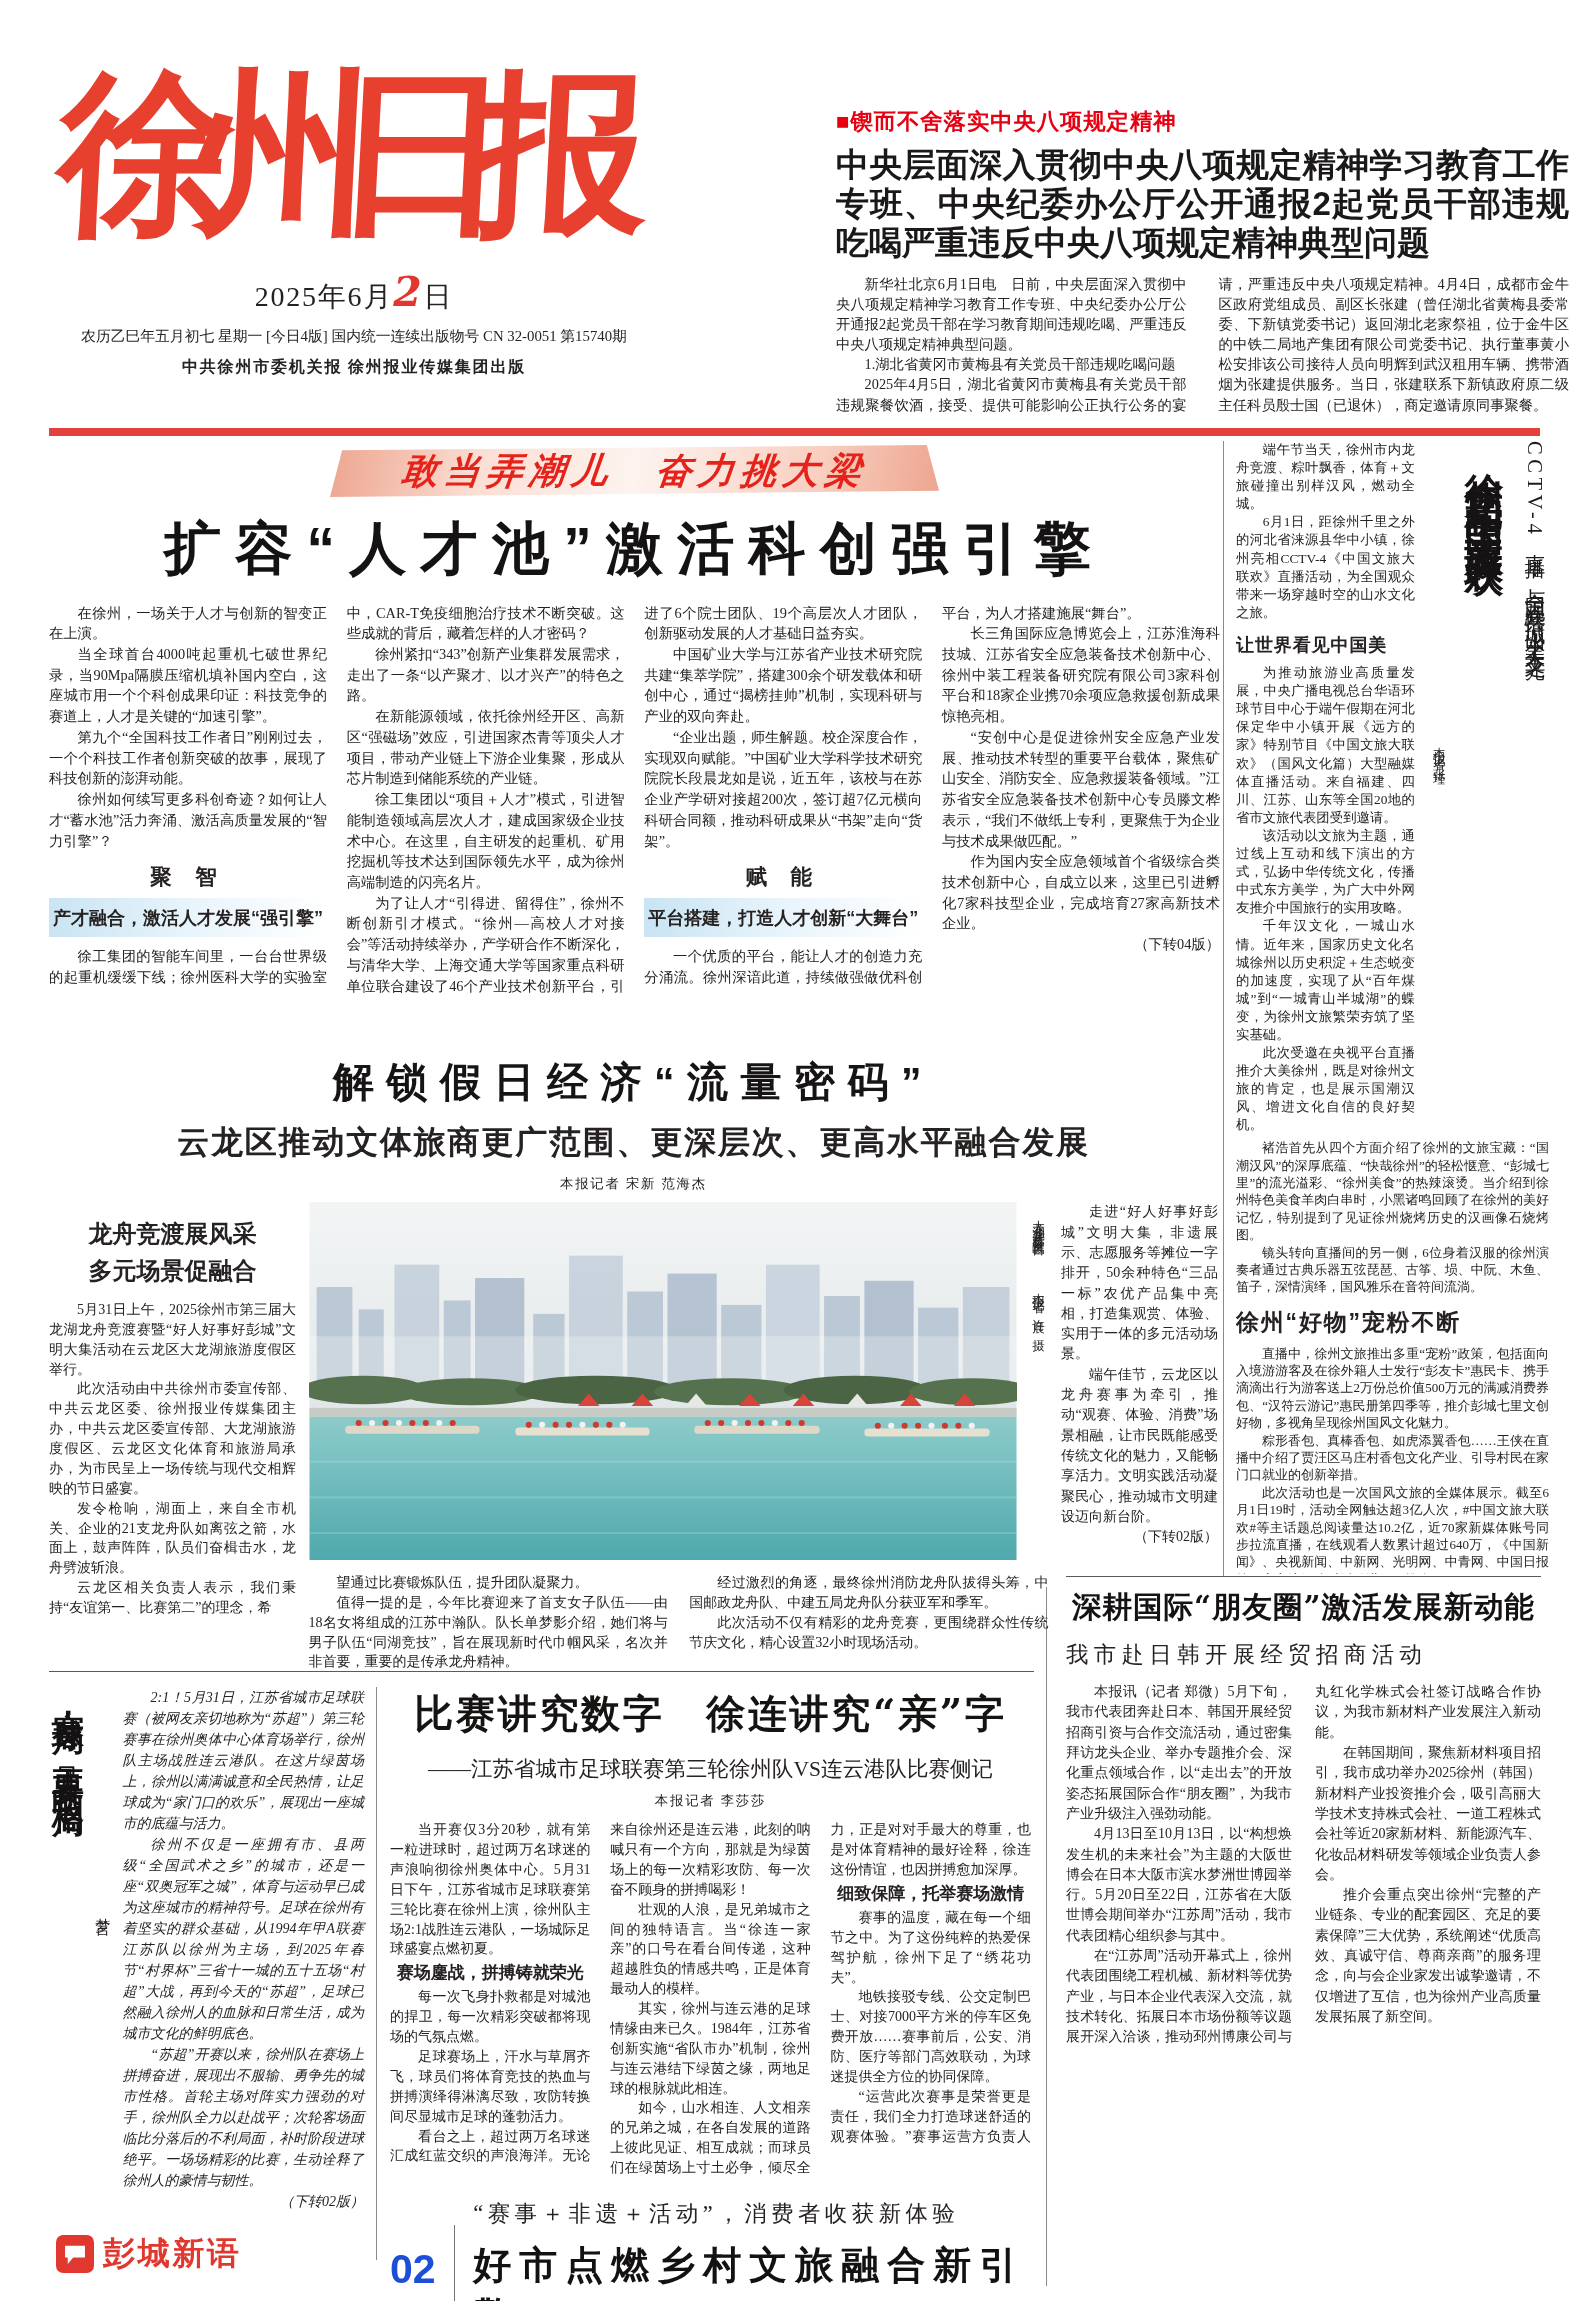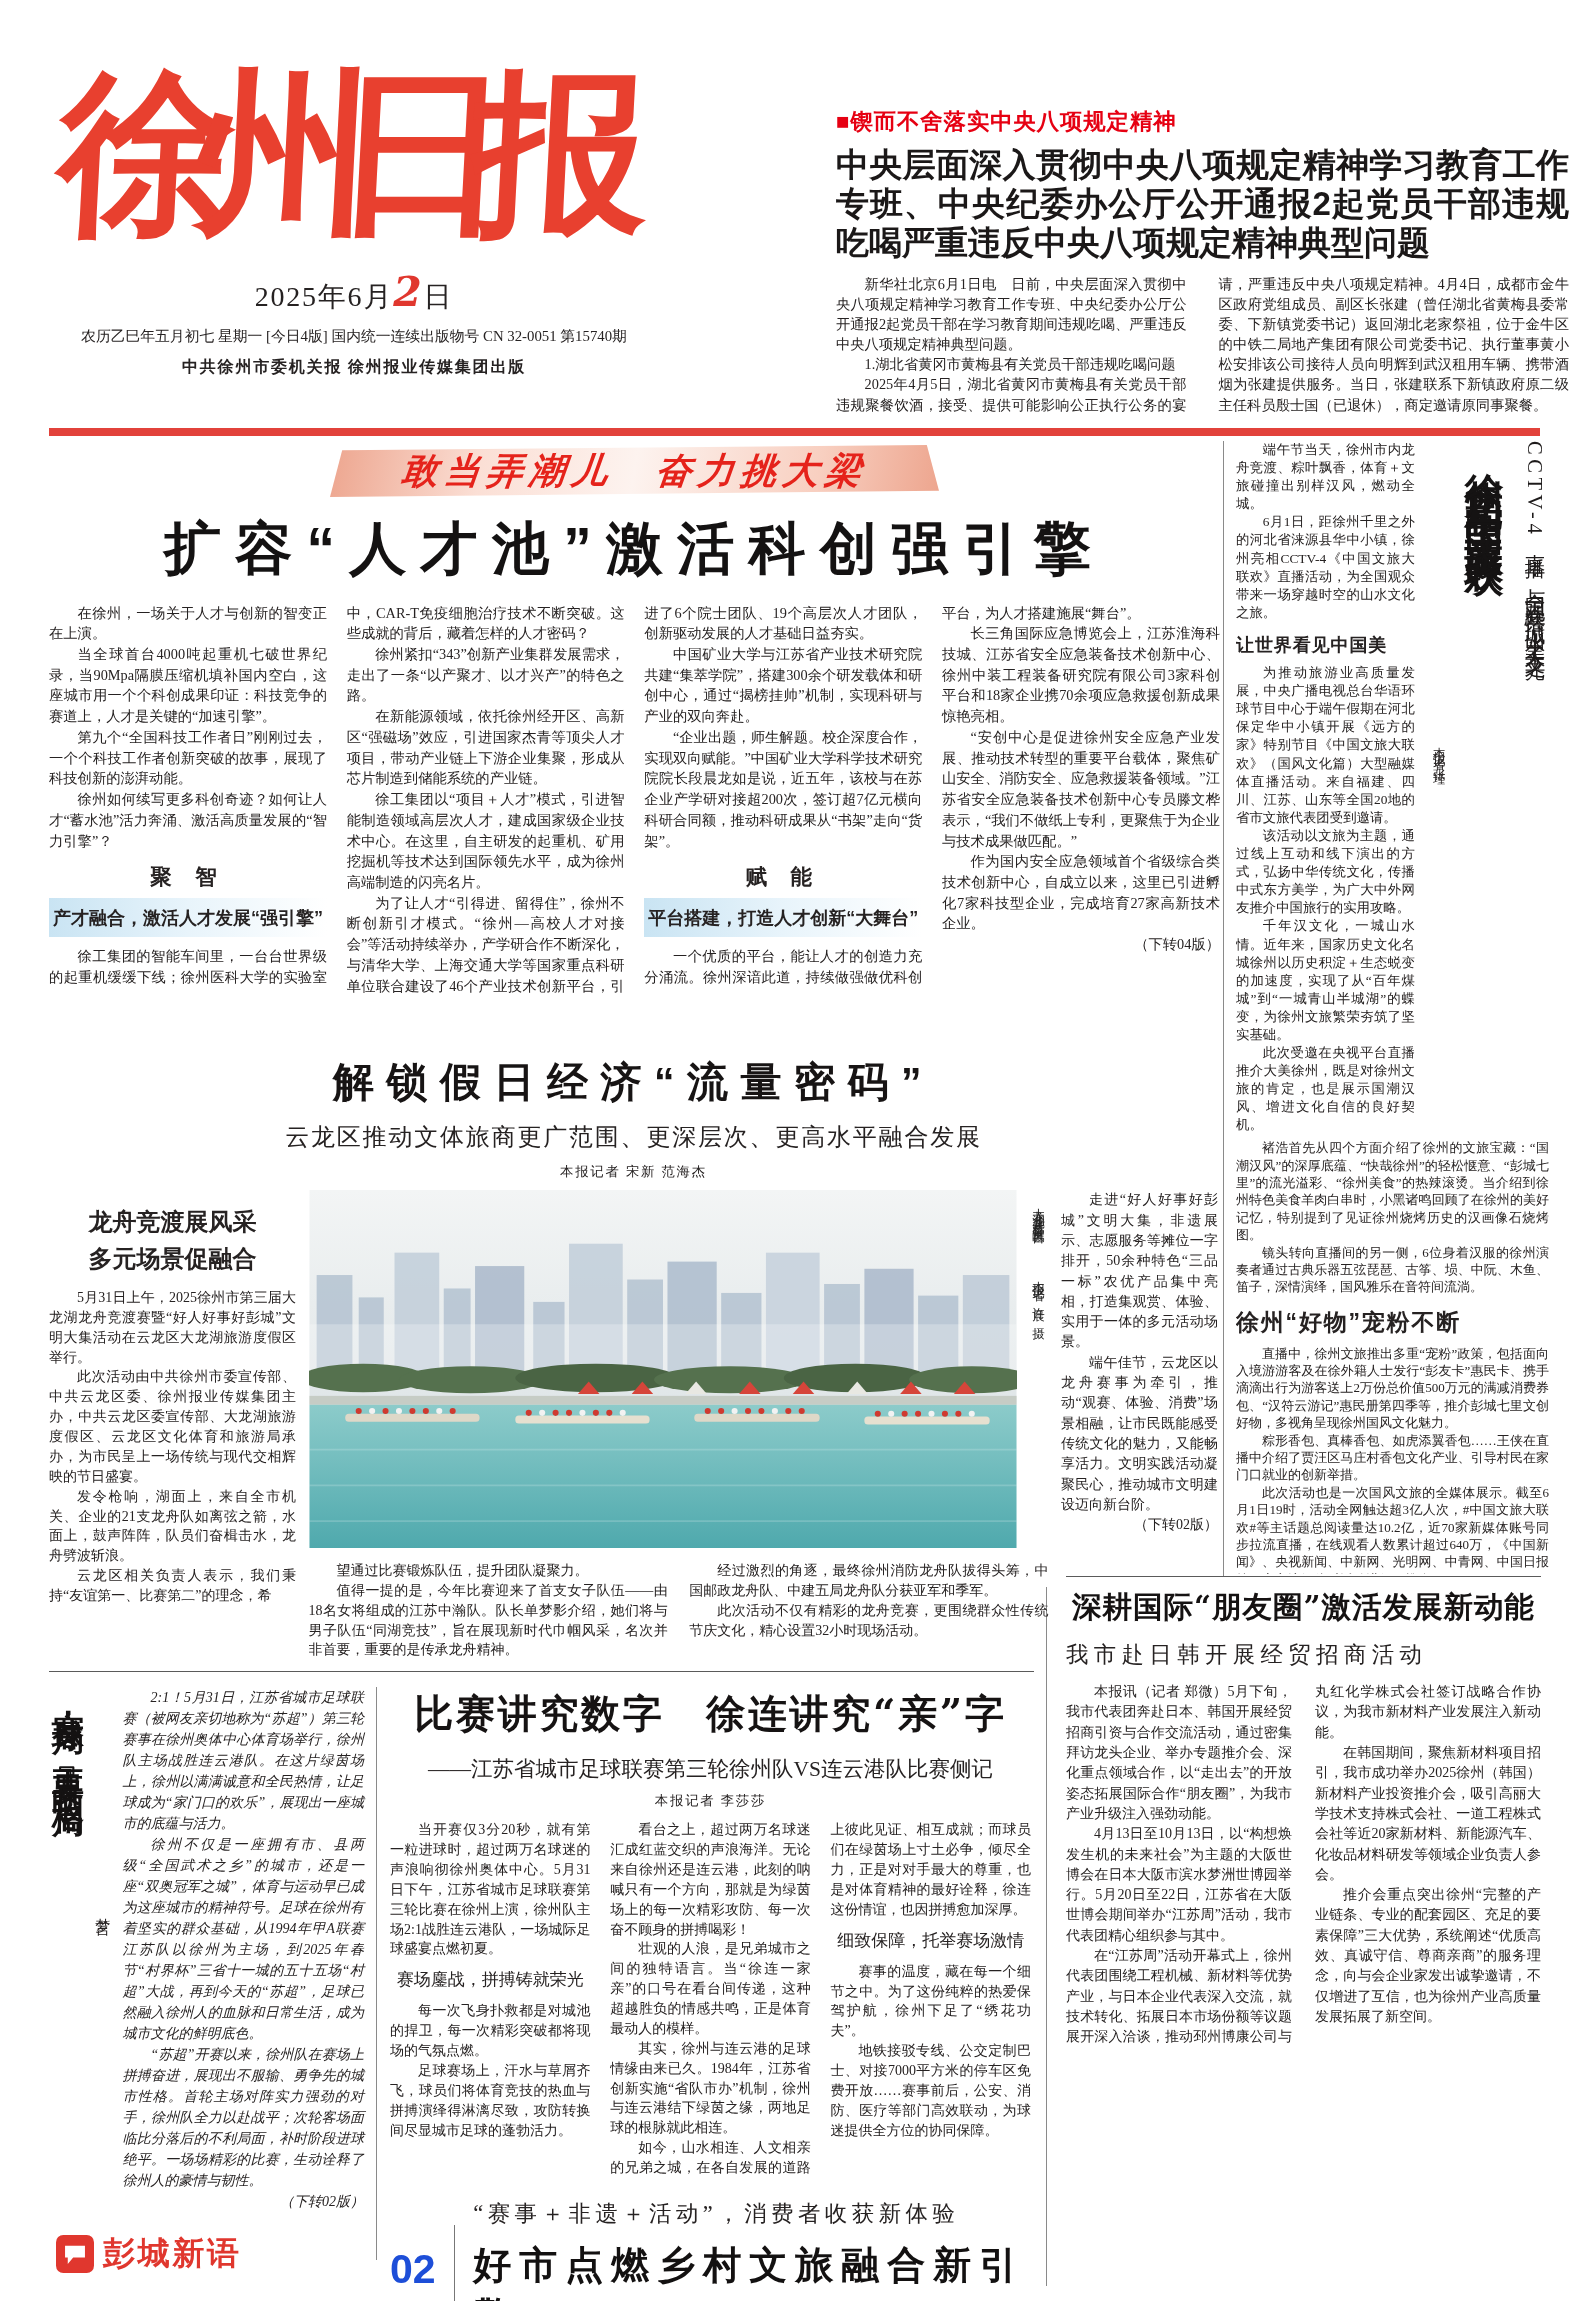--- a/index.html
+++ b/index.html
@@ -56,21 +56,21 @@
   .v-title{font-size:39px;font-weight:900;letter-spacing:8px;color:#151313;
     font-family:"DejaVu Serif","Liberation Serif",serif;margin-left:10.7px;}
   .v-byline{font-size:12.5px;margin-top:296px;letter-spacing:3.6px;}
   .aside-wide{margin-top:7.2px;font-size:13px;line-height:1.34;text-align:justify;height:435px;overflow:hidden;}
   .a-sub2{font-weight:bold;font-size:23px;margin:10.7px 0 7.2px;letter-spacing:1.8px;text-indent:0;
     font-family:"Liberation Sans","DejaVu Sans",sans-serif;}
 
   
   .feature{position:absolute;left:49px;top:1055px;width:1169px;}
   .feat-headline{text-align:center;font-weight:900;font-size:41px;letter-spacing:12.5px;color:#171414;}
-  .feat-dek{text-align:center;font-size:24px;margin-top:10.7px;letter-spacing:1.8px;font-weight:normal;
+  .feat-dek{text-align:center;font-size:32px;margin-top:10.7px;letter-spacing:1.8px;font-weight:bold;
     font-family:"DejaVu Serif",serif;}
   .feat-byline{text-align:center;font-size:13.4px;margin-top:10.7px;letter-spacing:1.8px;}
   .feat-grid{display:flex;margin-top:9px;}
   .feat-left{width:247px;padding-right:12.5px;font-size:14px;line-height:1.42;text-align:justify;}
   .feat-sub{text-align:center;font-size:24px;font-weight:bold;line-height:1.55;margin:12.5px 0 10.7px;
     font-family:"DejaVu Serif",serif;}
   .feat-mid{width:740px;}
   .photo-row{display:flex;}
   .photo{width:708px;height:358px;}
   .photo-caption{width:30px;writing-mode:vertical-rl;font-size:12.5px;letter-spacing:2.7px;padding-top:7.2px;color:#222;}
@@ -88,21 +88,21 @@
   .brand-text{color:#e0372e;font-size:32px;font-weight:900;letter-spacing:2.7px;
     font-family:"Liberation Sans","DejaVu Sans",sans-serif;}
 
   .match{position:absolute;left:390px;top:1687px;width:641px;}
   .match-headline{text-align:center;font-size:39px;font-weight:bold;letter-spacing:2.7px;
     font-family:"DejaVu Serif",serif;color:#161313;}
   .match-dek{text-align:center;font-size:21.5px;margin-top:12.5px;}
   .match-byline{text-align:center;font-size:13.4px;margin-top:9px;letter-spacing:1.8px;}
   .match-body{margin-top:10.7px;column-count:3;column-gap:19.7px;font-size:14px;line-height:1.42;
     text-align:justify;height:358px;overflow:hidden;}
-  .m-sub{font-weight:normal;font-size:17px;text-align:center;margin:9px 0;break-inside:avoid;
+  .m-sub{font-weight:bold;font-size:17px;text-align:center;margin:2px 0;break-inside:avoid;
     font-family:"Liberation Sans","DejaVu Sans",sans-serif;}
   .teaser{margin-top:19.7px;display:flex;align-items:center;justify-content:center;gap:18px;}
   .teaser-num{color:#1d4ed8;font-size:41px;font-weight:bold;font-family:"Liberation Sans",sans-serif;}
   .teaser-rule{width:1.8px;height:90px;background:#777;}
   .teaser-l1{font-size:22.4px;letter-spacing:4.5px;}
   .teaser-l2{font-size:38px;font-weight:900;letter-spacing:8px;margin-top:10.7px;
     font-family:"DejaVu Serif",serif;color:#131111;}
 
   .trade{position:absolute;left:1066px;top:1587px;width:475px;}
   .trade-headline{text-align:center;font-size:29.6px;font-weight:bold;letter-spacing:0.9px;

